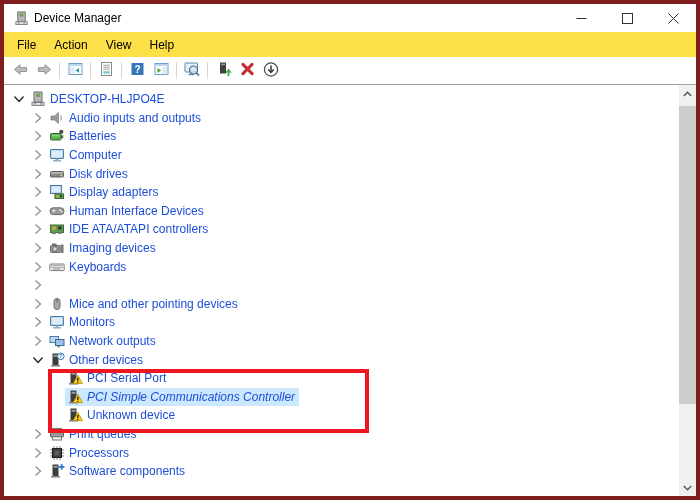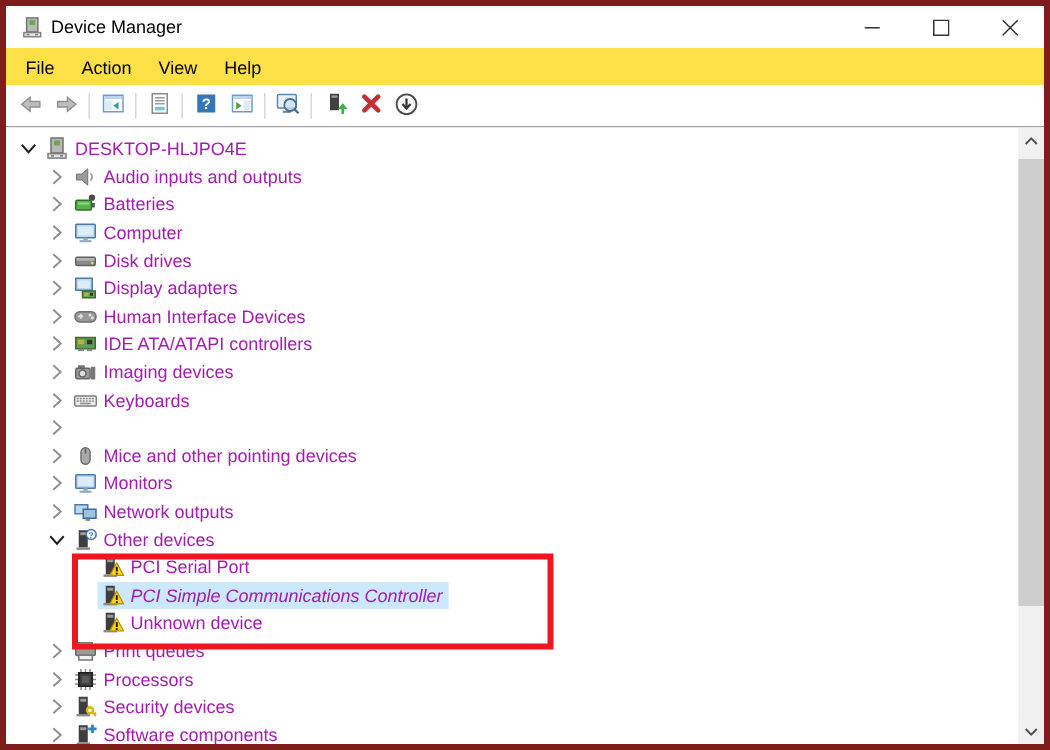--- a/index.html
+++ b/index.html
@@ -23,21 +23,21 @@
   
   .tree{position:absolute;left:0;top:81px;right:17px;bottom:0;background:#fff;overflow:hidden;padding-top:5px;}
   .trow{height:18.6px;display:flex;align-items:center;white-space:nowrap;}
   .lv0{padding-left:5px;}
   .lv1{padding-left:24px;}
   .lv2{padding-left:42px;}
   .chev{width:19px;height:16px;display:inline-flex;align-items:center;justify-content:center;flex:none;}
   .tcontent{display:inline-flex;align-items:center;padding:1px 4px 1px 1px;}
   .sel .tcontent{background:#cce8ff;}
   .ticon{width:17px;height:16px;margin-right:4px;display:inline-flex;align-items:center;justify-content:center;flex:none;}
-  .tlabel{font-size:12px;color:#a21caf;}
+  .tlabel{font-size:12px;color:#1d4ed8;}
   
   .sbar{position:absolute;right:0;top:81px;bottom:0;width:17px;background:#f0f0f0;}
   .sbtn{position:absolute;left:0;width:17px;height:17px;display:flex;align-items:center;justify-content:center;background:#f0f0f0;border:none;padding:0;}
   .sbtn.up{top:0;}
   .sbtn.down{bottom:0;}
   .sthumb{position:absolute;left:0;top:21px;width:17px;height:298px;background:#cdcdcd;}
   
   .annotation{position:absolute;left:44px;top:365px;width:321px;height:64px;border:4px solid #ee1620;pointer-events:none;}
 </style>
 </head>
@@ -531,39 +531,20 @@
           <svg width="8" height="12" viewBox="0 0 8 12">
             <polyline points="1.5,1.5 6.5,6 1.5,10.5" fill="none" stroke="#8f8f8f" stroke-width="1.3"></polyline>
           </svg>
         </span>
         <span class="tcontent">
           <span class="ticon">
             <svg width="16" height="16" viewBox="0 0 16 16">
               <rect x="3.5" y="1.5" width="6" height="11.5" fill="#3d3d3d"></rect>
               <rect x="4.5" y="2.8" width="4" height="2" fill="#9a9a9a"></rect>
               <rect x="2" y="13" width="9" height="1.6" fill="#8a8a8a"></rect>
-              <circle cx="11" cy="10.5" r="2" fill="none" stroke="#d8b512" stroke-width="1.6"></circle>
-              <path d="M12.5 11.9 L15 14.3 M13.8 13.2 l1.2,-1.2" stroke="#d8b512" stroke-width="1.4" fill="none"></path>
-            </svg>
-          </span>
-          <span class="tlabel">Security devices</span>
-        </span>
-      </div>
-      <div class="trow lv1">
-        <span class="chev">
-          <svg width="8" height="12" viewBox="0 0 8 12">
-            <polyline points="1.5,1.5 6.5,6 1.5,10.5" fill="none" stroke="#8f8f8f" stroke-width="1.3"></polyline>
-          </svg>
-        </span>
-        <span class="tcontent">
-          <span class="ticon">
-            <svg width="16" height="16" viewBox="0 0 16 16">
-              <rect x="3.5" y="1.5" width="6" height="11.5" fill="#3d3d3d"></rect>
-              <rect x="4.5" y="2.8" width="4" height="2" fill="#9a9a9a"></rect>
-              <rect x="2" y="13" width="9" height="1.6" fill="#8a8a8a"></rect>
               <rect x="9.8" y="3" width="5.6" height="1.9" fill="#2f80d6"></rect>
               <rect x="11.7" y="1.1" width="1.9" height="5.6" fill="#2f80d6"></rect>
             </svg>
           </span>
           <span class="tlabel">Software components</span>
         </span>
       </div>
     </div>
 
   <div class="sbar">

